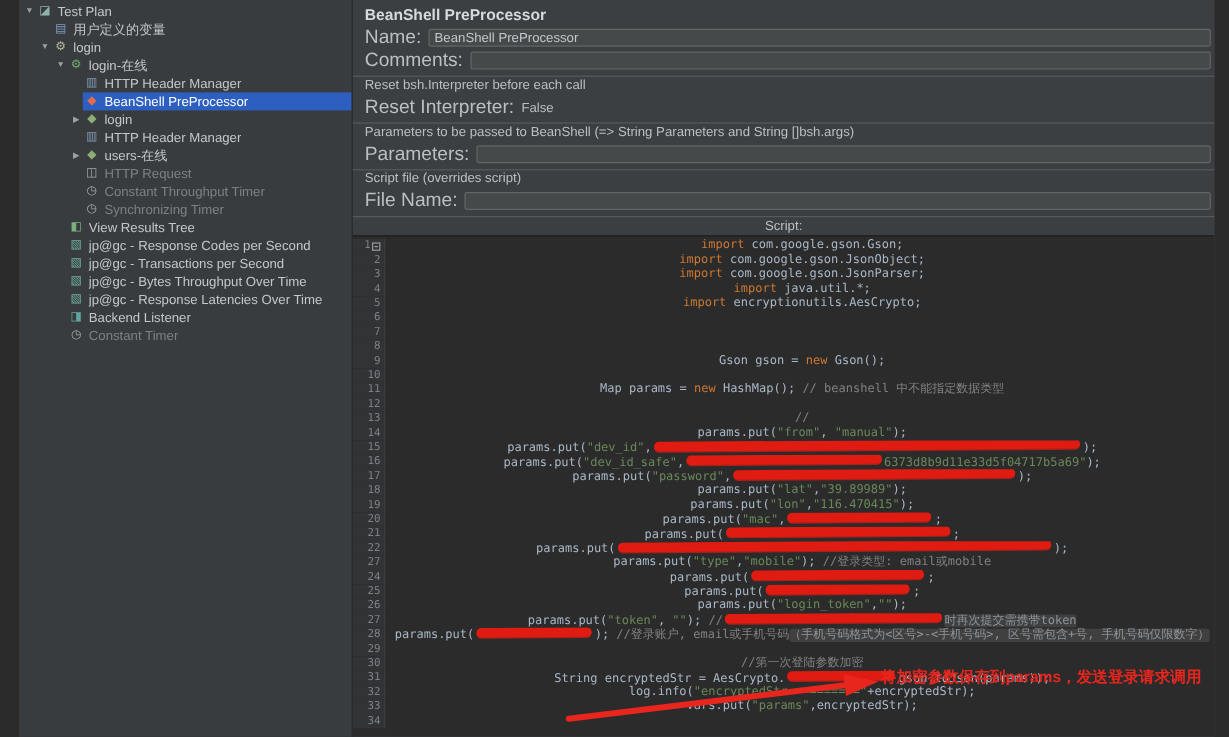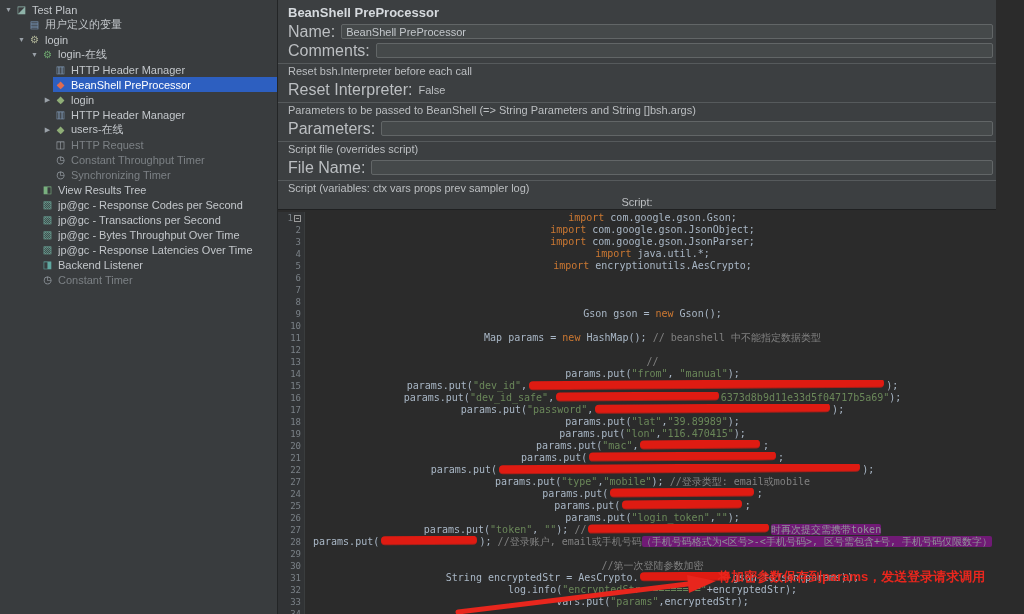--- a/index.html
+++ b/index.html
@@ -1,17 +1,17 @@
 <!DOCTYPE html>
 <html><head>
 <meta charset="utf-8">
 <style>
   html,body{margin:0;padding:0;background:#2b2b2b;}
   body{width:1024px;height:614px;overflow:hidden;font-family:"Liberation Sans",sans-serif;}
-  .app{display:flex;width:996px;height:614px;background:#3c3f41;}
+  .app{display:flex;width:996px;height:614px;background:#3c3f41;margin-left:16px;}
 
   
   .tree-panel{width:278px;flex:none;background:#393c3e;border-right:1px solid #232526;box-sizing:border-box;padding-top:2px;overflow:hidden;}
   .tree-row{display:flex;align-items:center;height:15px;font-size:11px;color:#c3c7cb;white-space:nowrap;cursor:default;}
   .t-indent{flex:none;display:inline-block;}
   .t-arrow{flex:none;width:11px;font-size:7px;color:#9aa1a8;text-align:center;}
   .t-main{display:flex;align-items:center;flex:1;min-width:0;height:15px;padding-left:1px;}
   .t-main.selected{background:#2d5fc0;}
   .t-main.selected .t-label{color:#ffffff;}
   .t-icon{width:13px;height:13px;flex:none;display:inline-flex;align-items:center;justify-content:center;font-size:10px;line-height:13px;margin-right:4px;}
@@ -47,21 +47,21 @@
   #code{padding-top:2px;}
   .c-row{display:flex;height:12px;line-height:12px;white-space:pre;}
   .c-gutter{width:27px;flex:none;background:#313335;border-right:1px solid #3a3d3e;box-sizing:border-box;display:flex;justify-content:flex-end;align-items:center;padding-right:3px;gap:1px;}
   .c-num{color:#7a8187;font-size:9px;}
   .c-fold{width:7px;height:7px;border:1px solid #9a9a9a;box-sizing:border-box;position:relative;flex:none;}
   .c-fold::after{content:"";position:absolute;left:1px;right:1px;top:2px;border-top:1px solid #9a9a9a;}
   .c-body{padding-left:4px;flex:1;min-width:0;overflow:hidden;text-align:center;}
   .c-kw{color:#cc7832;}
   .c-str{color:#6a8759;}
   .c-com{color:#808080;}
-  .c-comh{color:#8f9498;background:#701a75;border-radius:2px;}
+  .c-comh{color:#8f9498;background:#404040;border-radius:2px;}
   .c-pl{color:#a9b7c6;}
   .c-redact{display:inline-block;height:8px;background:#df1b12;border-radius:4px;vertical-align:1px;margin:0 2px;box-shadow:0 1px 0 rgba(223,27,18,.7);transform:skewY(-0.4deg);}
 
   
   .overlay{position:absolute;inset:0;pointer-events:none;}
   .overlay svg{position:absolute;inset:0;width:100%;height:100%;}
   .anno{position:absolute;left:440px;top:358px;color:#e8261d;font-size:13px;font-weight:bold;font-family:"Liberation Sans",sans-serif;white-space:nowrap;}
 </style>
 </head>
 <body>
@@ -254,21 +254,20 @@
 
     <div class="sect">
       <div class="sect-title">Script file (overrides script)</div>
       <div class="form-row">
         <span class="lbl">File Name:</span>
         <input class="field" value="" style="">
       </div>
     </div>
 
     <div class="sect">
-      <div class="sect-title">Script (variables: ctx vars props prev sampler log)</div>
       <div class="script-label">Script:</div>
     </div>
 
     <div class="editor">
       <div id="code">
           <div class="c-row"><span class="c-gutter"><span class="c-num">1</span><span class="c-fold"></span></span><span class="c-body"><span class="c-kw">import</span><span class="c-pl"> com.google.gson.Gson;</span></span></div>
           <div class="c-row"><span class="c-gutter"><span class="c-num">2</span></span><span class="c-body"><span class="c-kw">import</span><span class="c-pl"> com.google.gson.JsonObject;</span></span></div>
           <div class="c-row"><span class="c-gutter"><span class="c-num">3</span></span><span class="c-body"><span class="c-kw">import</span><span class="c-pl"> com.google.gson.JsonParser;</span></span></div>
           <div class="c-row"><span class="c-gutter"><span class="c-num">4</span></span><span class="c-body"><span class="c-kw">import</span><span class="c-pl"> java.util.*;</span></span></div>
           <div class="c-row"><span class="c-gutter"><span class="c-num">5</span></span><span class="c-body"><span class="c-kw">import</span><span class="c-pl"> encryptionutils.AesCrypto;</span></span></div>

